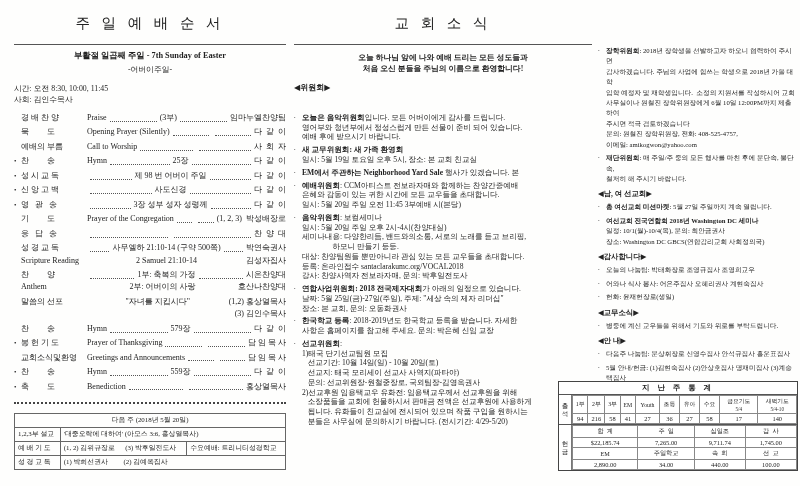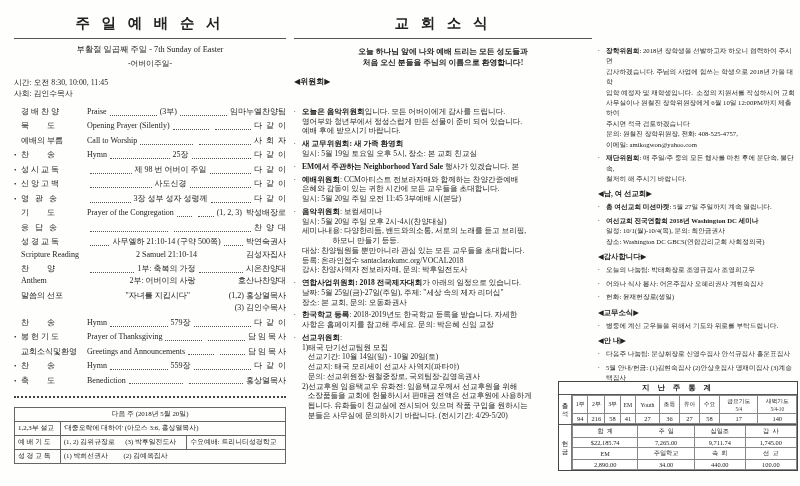--- a/index.html
+++ b/index.html
@@ -8,24 +8,24 @@
     background:#fefefd;color:#222;
     font-family:"Liberation Serif","DejaVu Serif",serif;
   }
   
   .col{position:absolute;top:14px;}
   .col-left{left:14px;width:272px;}
   .col-mid{left:294px;width:298px;}
   .col-right{left:598px;top:46px;width:198px;}
   
   .col-title{
-    text-align:center;font-weight:bold;font-size:14.5px;letter-spacing:4px;
-    padding-bottom:5px;border-bottom:1px solid #555;white-space:pre;
+    text-align:center;font-weight:normal;font-size:14.5px;letter-spacing:4px;
+    padding-bottom:11px;border-bottom:1px solid #555;white-space:pre;
   }
-  .sub1{text-align:center;font-weight:normal;font-size:8.3px;margin-top:5px;}
+  .sub1{text-align:center;font-weight:bold;font-size:8.3px;margin-top:5px;}
   .sub2{text-align:center;font-size:7.8px;margin-top:3px;}
   .timerow{display:flex;justify-content:space-between;font-size:7.8px;margin-top:8px;flex-direction:column;}
   
   .worder{margin-top:7px;}
   .wrow{margin-bottom:2.2px;font-family:Liberation Serif, serif;}
   .wl1,.wl2{display:flex;align-items:flex-end;font-size:8px;line-height:12.3px;}
   .wb{width:7px;flex-shrink:0;font-size:7px;}
   .wk{width:66px;flex-shrink:0;white-space:pre;}
   .wen{flex-shrink:0;white-space:pre;}
   .wmid{flex-shrink:0;white-space:pre;}

